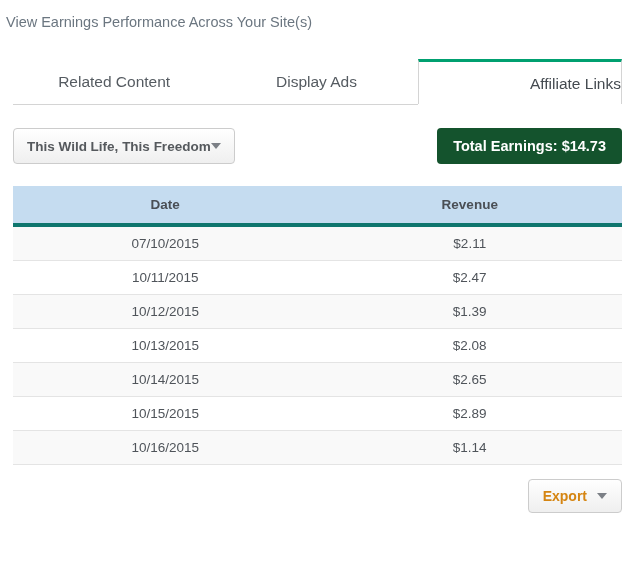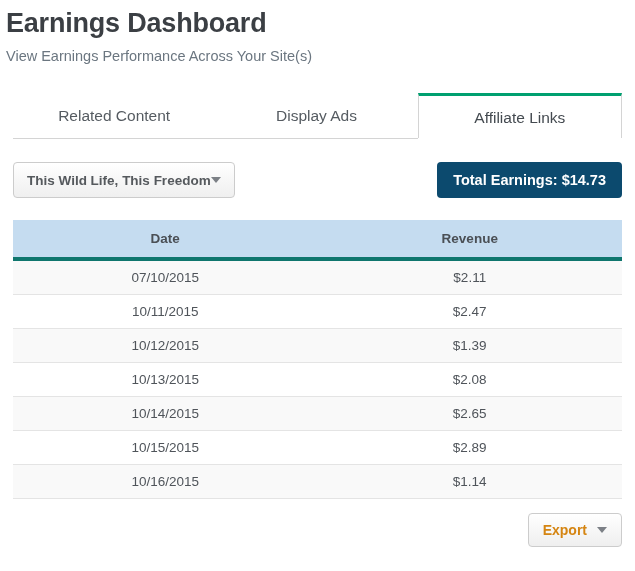--- a/index.html
+++ b/index.html
@@ -71,20 +71,21 @@
     cursor: pointer;
     background: transparent;
   }
   .tab.active {
     background: #ffffff;
     border-left: 1px solid #d4d4d4;
     border-right: 1px solid #d4d4d4;
     border-top: 3px solid #00a070;
     color: #444a50;
     z-index: 2;
+    justify-content: flex-end;
   }
   .tab.active::after {
     content: "";
     position: absolute;
     left: -1px;
     right: -1px;
     bottom: -1px;
     height: 2px;
     background: #ffffff;
   }
@@ -121,21 +122,21 @@
   .badge-earnings {
     position: absolute;
     right: 0;
     top: 0;
     height: 36px;
     display: inline-flex;
     align-items: center;
     justify-content: center;
     padding: 0 16px;
     box-sizing: border-box;
-    background: #0c4a6e;
+    background: #14532d;
     border-radius: 4px;
     color: #ffffff;
     font-size: 14.5px;
     font-weight: bold;
     white-space: nowrap;
   }
 
   
   .table-wrap {
     margin: 22px 13px 0 13px;
@@ -195,21 +196,20 @@
     font-size: 14px;
     font-weight: bold;
     color: #d58512;
     cursor: pointer;
   }
 </style>
 </head>
 <body>
 
 <div class="page-header">
-  <h1 class="page-title">Earnings Dashboard</h1>
   <p class="page-subtitle">View Earnings Performance Across Your Site(s)</p>
 </div>
 
 <div class="tabs-wrap">
   <div class="tabs-baseline"></div>
   <div class="tabs">
     <div class="tab">
       <span>Related Content</span>
     </div>
     <div class="tab">

